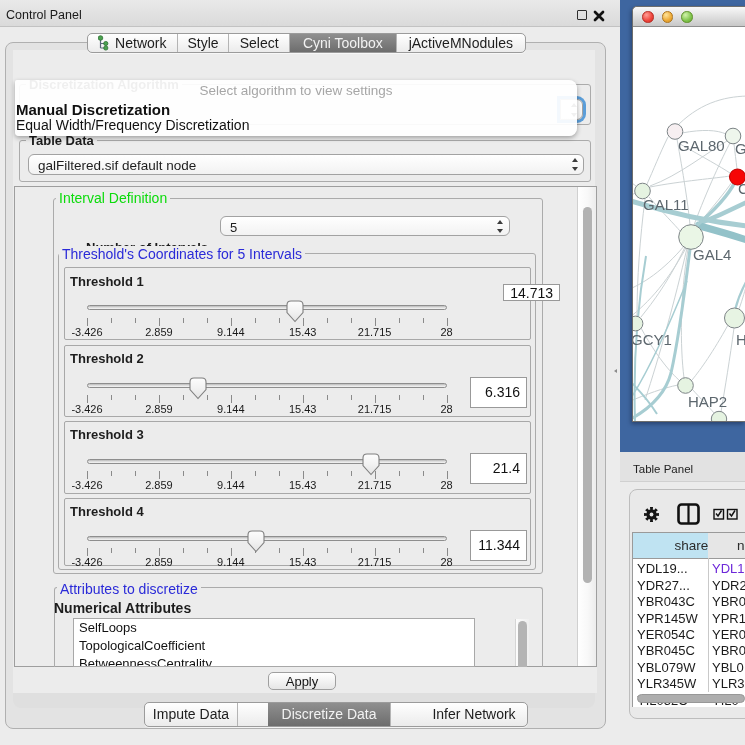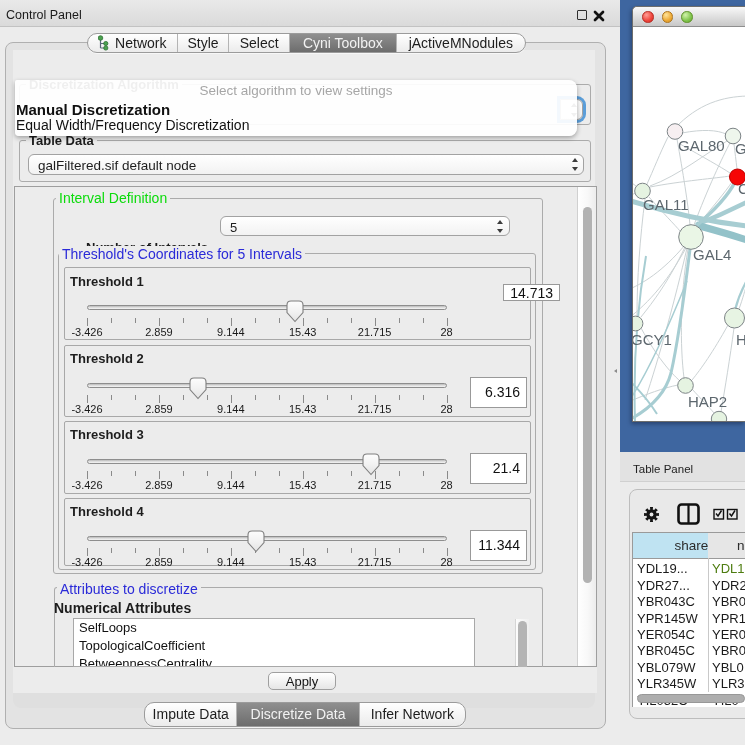--- a/index.html
+++ b/index.html
@@ -11,21 +11,21 @@
   .combo {
     background:linear-gradient(#ffffff,#f2f2f2);
     border:1px solid #a2a2a2; border-radius:6px;
   }
   .stepper { position:absolute; width:6px; }
   .stepper .up, .stepper .dn { position:absolute; left:0; width:0; height:0; border-left:3px solid transparent; border-right:3px solid transparent; }
   .stepper .up { border-bottom:4.5px solid #3c3c3c; top:0; }
   .stepper .dn { border-top:4.5px solid #3c3c3c; bottom:0; }
   .groupbox { border:1px solid #ababab; border-radius:3px; position:absolute; }
   .gtitle { position:absolute; background:#ececec; padding:0 3px; white-space:nowrap; }
-  .seg { display:flex; position:absolute; height:20px; border:1px solid #9b9b9b; border-radius:10px; background:linear-gradient(#ffffff,#ebebeb); box-shadow:0 1px 0 rgba(255,255,255,0.6); overflow:hidden; }
+  .seg { display:flex; position:absolute; height:20px; border:1px solid #9b9b9b; border-radius:5px; background:linear-gradient(#ffffff,#ebebeb); box-shadow:0 1px 0 rgba(255,255,255,0.6); overflow:hidden; }
   .seg > div { display:flex; align-items:center; justify-content:center; font-size:14px; color:#1d1d1d; border-right:1px solid #b4b4b4; height:100%; }
   .seg > div:last-child { border-right:none; }
   .seg > div.sel { background:linear-gradient(#8f8f8f,#6d6d6d); color:#f2f2f2; }
   .tfield { position:absolute; background:#ffffff; border:1px solid #999; font-size:14px; color:#111; text-align:right; padding-right:6px; display:flex; align-items:center; justify-content:flex-end; }
 </style>
 </head>
 <body>
 
 <div class="abs" style="left:0;top:0;width:620px;height:27px;background:linear-gradient(#e9e9e9,#dadada);border-bottom:1px solid #c2c2c2;"></div>
 <div class="abs" style="left:6px;top:8px;font-size:12.5px;color:#1b1b1b;">Control Panel</div>
@@ -246,21 +246,21 @@
   <div style="font-size:13px;color:#111;padding-left:5px;height:17.7px;display:flex;align-items:center;">TopologicalCoefficient</div>
   <div style="font-size:13px;color:#111;padding-left:5px;height:17.7px;display:flex;align-items:center;">BetweennessCentrality</div>
 </div>
 <div class="abs" style="left:515px;top:619px;width:14px;height:47px;background:linear-gradient(90deg,#fcfcfc,#efefef);border-left:1px solid #d5d5d5;"></div>
 <div class="abs" style="left:518px;top:621px;width:9px;height:60px;background:#b4b4b4;border-radius:4.5px;"></div>
 
 <div class="abs" style="left:14px;top:667px;width:583px;height:26px;background:#ececec;"></div>
 
 <div class="abs" style="left:268px;top:672px;width:68px;height:18px;background:linear-gradient(#ffffff,#e6e6e6);border:1px solid #9f9f9f;border-radius:5px;display:flex;align-items:center;justify-content:center;font-size:13px;color:#141414;">Apply</div>
 
-<div class="seg" style="left:144px;top:702px;width:322px;height:24.5px;">
+<div class="seg" style="left:144px;top:702px;width:384px;height:24.5px;justify-content:space-between;">
   <div style="width:93px;">Impute Data</div>
   <div class="sel" style="width:123px;">Discretize Data</div>
   <div style="width:106px;">Infer Network</div>
 </div>
 
 <div class="abs" style="left:614px;top:369px;width:0;height:0;border-top:2.5px solid transparent;border-bottom:2.5px solid transparent;border-right:3.5px solid #8a8a8a;"></div>
 
 <div class="abs" style="left:620px;top:0;width:125px;height:452px;background:#3e66a0;"></div>
 
 <div class="abs" style="left:632px;top:6px;width:113px;height:416px;border:1px solid #6e6e6c;border-right:none;border-radius:5px 0 0 0;background:#ffffff;box-shadow:-1px 2px 4px rgba(0,0,20,0.35);"></div>
@@ -346,21 +346,21 @@
   <rect x="14.5" y="1.5" width="9.5" height="9.5" fill="none" stroke="#111" stroke-width="1.4"></rect>
   <path d="M16.5 5.5 L18.5 8 L22 2.5" stroke="#111" stroke-width="1.4" fill="none"></path>
 </svg>
 
 <div class="abs" style="left:632px;top:532px;width:113px;height:175px;background:#ffffff;border-left:1px solid #9a9a9a;"></div>
 <div class="abs" style="left:632px;top:532px;width:100px;height:26.5px;background:#bfe3f2;border:1px solid #9a9a9a;display:flex;align-items:center;justify-content:flex-end;padding-right:4px;font-size:13.5px;color:#2b2b2b;">shared...</div>
 <div class="abs" style="left:708px;top:532px;width:37px;height:26.5px;background:#e6e6e6;border-top:1px solid #9a9a9a;border-bottom:1px solid #9a9a9a;"></div>
 <div class="abs" style="left:737px;top:538px;font-size:13.5px;color:#2b2b2b;">n</div>
 <div class="abs" style="left:708px;top:558px;width:1px;height:134px;background:#c9c9c9;"></div>
 <div class="abs" style="left:637px;top:561.3px;font-size:13px;color:#1b1b1b;">YDL19...</div>
-<div class="abs" style="left:712px;top:561.3px;font-size:13px;color:#4d7c0f;">YDL1</div>
+<div class="abs" style="left:712px;top:561.3px;font-size:13px;color:#6d28d9;">YDL1</div>
 <div class="abs" style="left:637px;top:577.7px;font-size:13px;color:#1b1b1b;">YDR27...</div>
 <div class="abs" style="left:712px;top:577.7px;font-size:13px;color:#1b1b1b;">YDR2</div>
 <div class="abs" style="left:637px;top:594.1px;font-size:13px;color:#1b1b1b;">YBR043C</div>
 <div class="abs" style="left:712px;top:594.1px;font-size:13px;color:#1b1b1b;">YBR0</div>
 <div class="abs" style="left:637px;top:610.5px;font-size:13px;color:#1b1b1b;">YPR145W</div>
 <div class="abs" style="left:712px;top:610.5px;font-size:13px;color:#1b1b1b;">YPR1</div>
 <div class="abs" style="left:637px;top:626.9px;font-size:13px;color:#1b1b1b;">YER054C</div>
 <div class="abs" style="left:712px;top:626.9px;font-size:13px;color:#1b1b1b;">YER0</div>
 <div class="abs" style="left:637px;top:643.3px;font-size:13px;color:#1b1b1b;">YBR045C</div>
 <div class="abs" style="left:712px;top:643.3px;font-size:13px;color:#1b1b1b;">YBR0</div>

